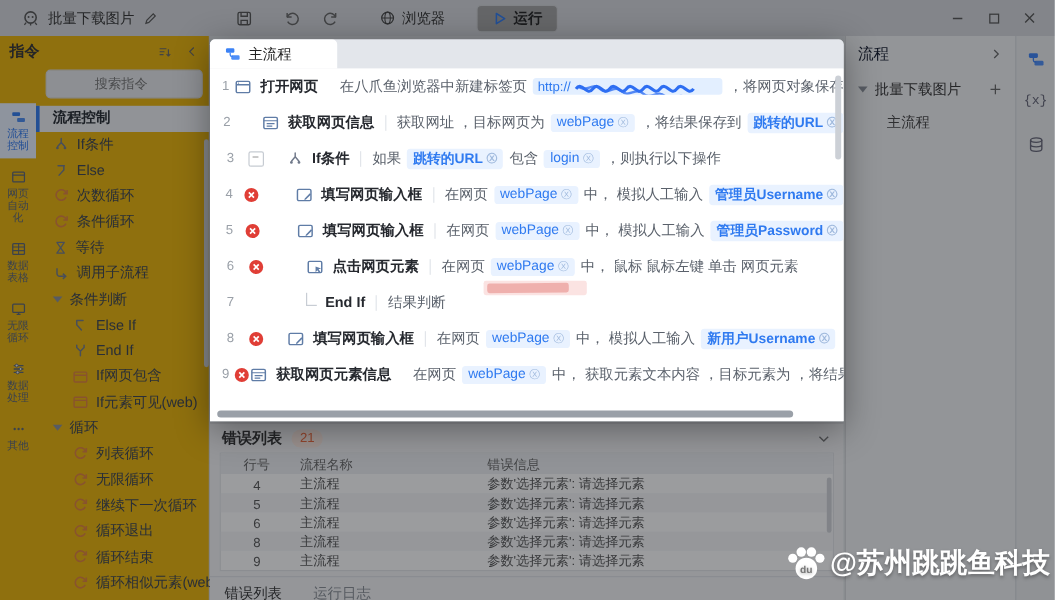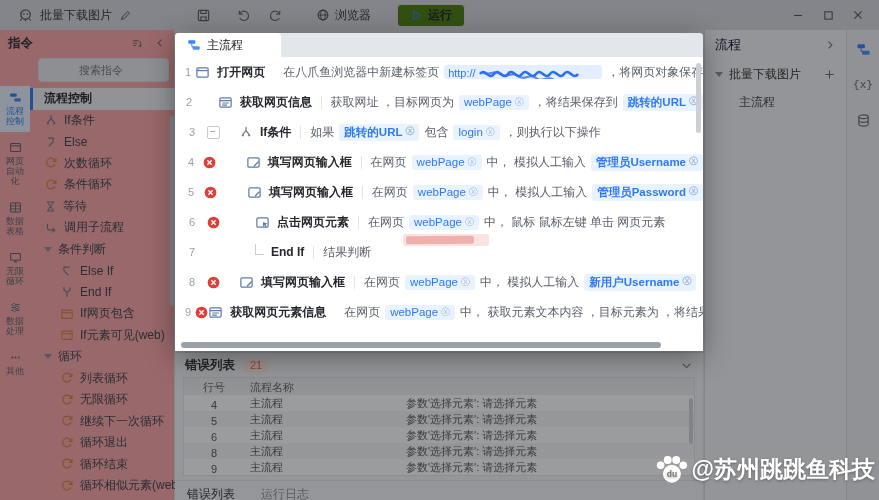--- a/index.html
+++ b/index.html
@@ -10,25 +10,25 @@
     -webkit-font-smoothing:antialiased;
   }
   svg{display:block}
   
   .titlebar{position:absolute;left:0;top:0;width:879px;height:30px;background:#d6d8dc;
     display:flex;align-items:center;z-index:1;}
   .tb-left{display:flex;align-items:center;gap:7px;margin-left:18px;}
   .tb-title{font-size:12px;color:#333;}
   .tb-ico{display:flex;align-items:center;justify-content:center;width:22px;height:22px;border-radius:4px;cursor:pointer;}
   .tb-browser{display:flex;align-items:center;gap:5px;margin-left:30px;color:#333;cursor:pointer;}
-  .tb-run{display:flex;align-items:center;gap:5px;margin-left:26px;background:#4d7c0f;border:1px solid #d0d2d6;
+  .tb-run{display:flex;align-items:center;gap:5px;margin-left:26px;background:#a3a3a3;border:1px solid #d0d2d6;
     border-radius:4px;height:21px;padding:0 12px;color:#222;font-weight:bold;cursor:pointer;}
   .tb-win{margin-left:auto;display:flex;align-items:center;gap:8px;margin-right:10px;}
   
-  .leftarea{position:absolute;left:0;top:30px;width:175px;height:470px;background:#fca5a5;border-right:1px solid #d8dadd;box-sizing:border-box;}
+  .leftarea{position:absolute;left:0;top:30px;width:175px;height:470px;background:#eab308;border-right:1px solid #d8dadd;box-sizing:border-box;}
   .cmd-head{height:26px;display:flex;align-items:center;padding:0 8px;}
   .cmd-head .t{font-weight:bold;font-size:12.5px;color:#333;}
   .cmd-head .sp{flex:1}
   .leftbody{display:flex;height:444px;}
   .navstrip{width:30px;display:flex;flex-direction:column;align-items:center;padding-top:30px;gap:4px;}
   .nav-item{width:30px;padding:5px 0 6px;display:flex;flex-direction:column;align-items:center;gap:2px;cursor:pointer;color:#5b6472;}
   .nav-item .lbl{font-size:9px;line-height:10px;width:20px;text-align:center;word-break:break-all;}
   .nav-item.active{color:#2f7af0;background:#e9f1ff;}
   .cmdpanel{width:145px;position:relative;}
   .searchbox{margin:2px 6px 6px 8px;height:22px;background:#e7e9ec;border:1px solid #dcdee2;border-radius:4px;
@@ -49,21 +49,21 @@
   .canvas{position:relative;background:#fff;height:294px;overflow:hidden;}
   .step{height:30px;display:flex;align-items:center;padding-left:10px;cursor:pointer;}
   .step .num{width:14px;font-size:11px;color:#9aa0a8;text-align:center;}
   .step .marker{width:20px;margin-left:4px;display:flex;align-items:center;justify-content:center;}
   .collapsebox{width:11px;height:11px;border:1px solid #c6cbd2;border-radius:2px;color:#888;font-size:10px;line-height:9px;text-align:center;}
   .step .gap{width:16px;}
   .step .icn{margin-right:7px;}
   .step .ttl{font-weight:bold;font-size:12px;color:#25282e;white-space:nowrap;}
   .step .div{width:1px;height:13px;background:#e2e5ea;margin:0 9px;}
   .segs{display:flex;align-items:center;gap:5px;white-space:nowrap;color:#5a616b;font-size:12px;}
-  .pill{background:#e9f2ff;border-radius:3px;padding:1px 5px;color:#2f7af0;font-size:11.5px;display:inline-flex;gap:3px;cursor:pointer;}
+  .pill{background:#e9f2ff;border-radius:3px;padding:1px 5px;color:#2f7af0;font-size:11.5px;display:inline-flex;align-items:center;gap:3px;cursor:pointer;}
   .pill.b{font-weight:bold;}
   .pill .x{color:#9fb9dd;font-size:9px;}
   .scribble{background:#e3efff;border-radius:3px;height:14px;width:150px;display:inline-flex;align-items:flex-end;padding:0 4px;gap:2px;color:#2f7af0;font-size:11px;cursor:pointer;}
   .elbow{width:8px;height:10px;border-left:1px solid #c8cdd4;border-bottom:1px solid #c8cdd4;margin-right:7px;transform:translateY(-3px);}
   .pinkblob{position:absolute;left:228px;top:177px;width:86px;height:12px;background:#fbe3e2;border-radius:2px;}
   .pinkblob i{position:absolute;left:3px;top:2px;width:68px;height:8px;background:#efb0ad;border-radius:2px;transform:rotate(-.6deg);display:block;}
   .vscroll{position:absolute;right:2px;top:6px;width:5px;height:70px;background:#ccd0d6;border-radius:3px;}
   .hscroll{position:absolute;left:6px;bottom:3px;height:6px;width:480px;background:#9aa0a8;border-radius:3px;}
   
   .errpanel{position:absolute;left:175px;top:352px;width:528px;height:148px;background:#f4f5f7;z-index:1;box-sizing:border-box;border-top:1px solid #d8dadd;}
@@ -648,20 +648,21 @@
     <span>
       <svg viewBox="0 0 16 16" width="13" height="13">
           <path d="M3.5 6l4.5 4.5L12.5 6" fill="none" stroke="#777" stroke-width="1.4"></path>
         </svg>
     </span>
   </div>
   <div class="errtable" id="errtable">
       <div class="errtr h">
         <span class="c0">行号</span>
         <span class="c1">流程名称</span>
+        <span class="c2">错误信息</span>
       </div>
     <div class="errtr">
         <span class="c0">4</span>
         <span class="c1">主流程</span>
         <span class="c2">参数'选择元素': 请选择元素</span>
       </div>
       <div class="errtr">
         <span class="c0">5</span>
         <span class="c1">主流程</span>
         <span class="c2">参数'选择元素': 请选择元素</span>

